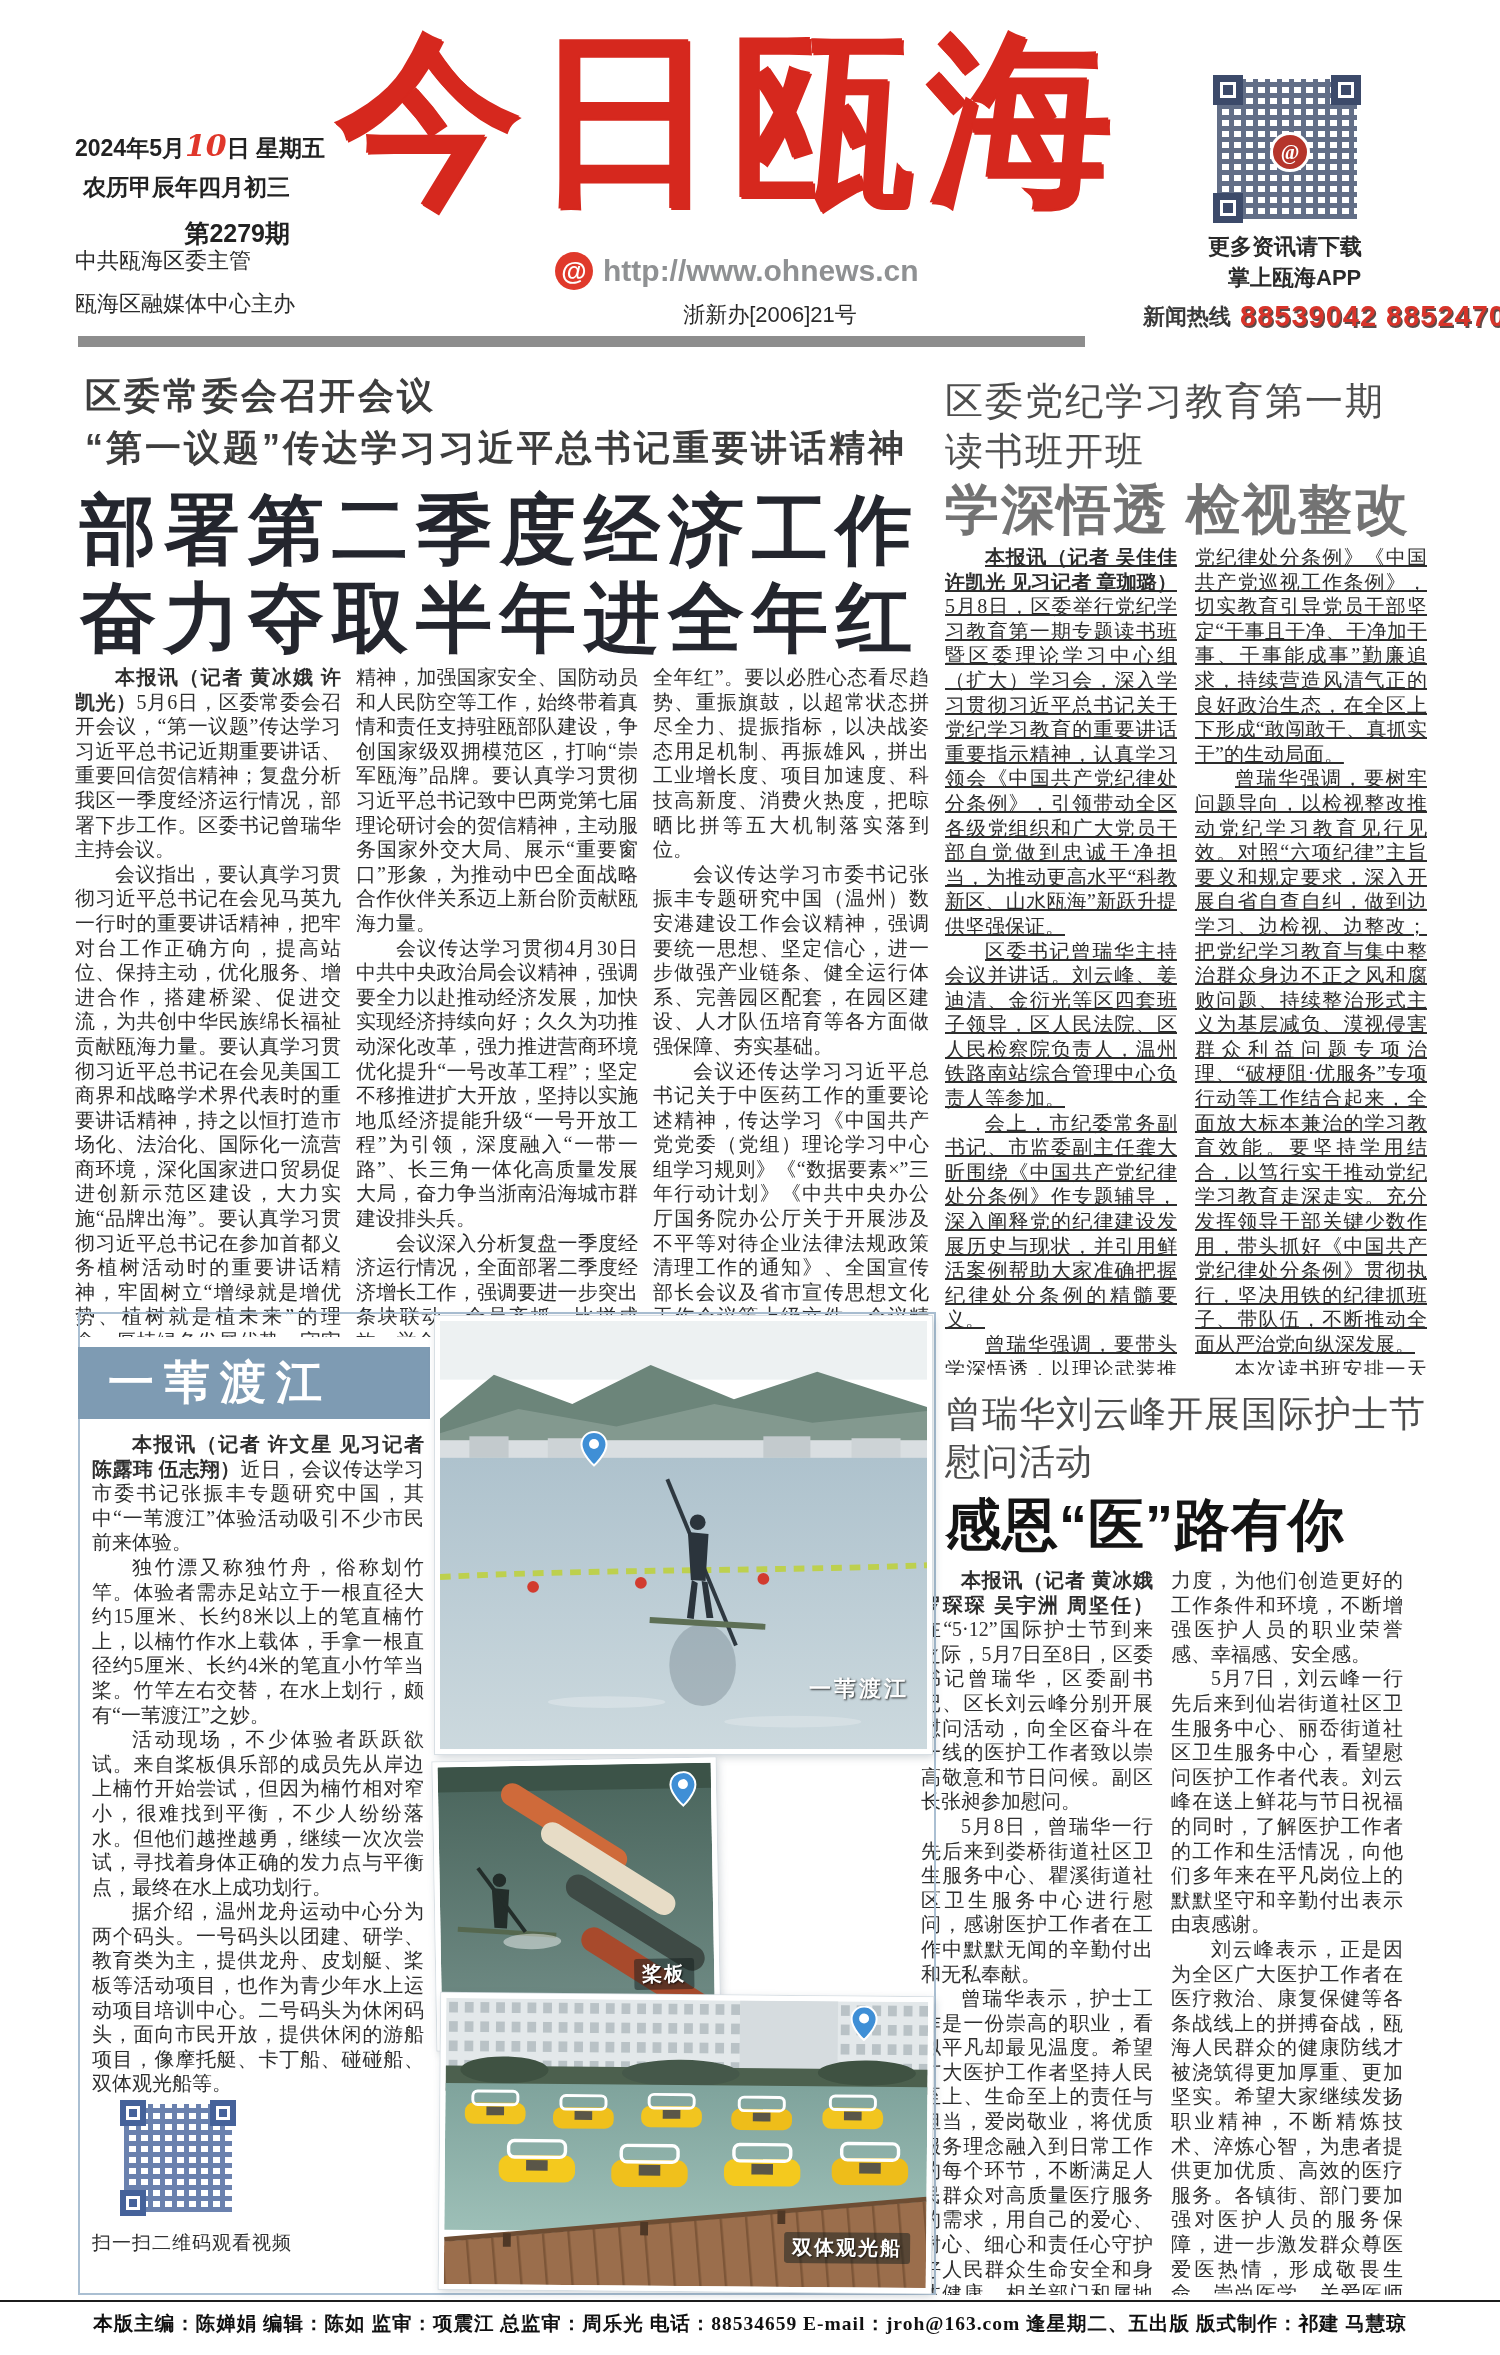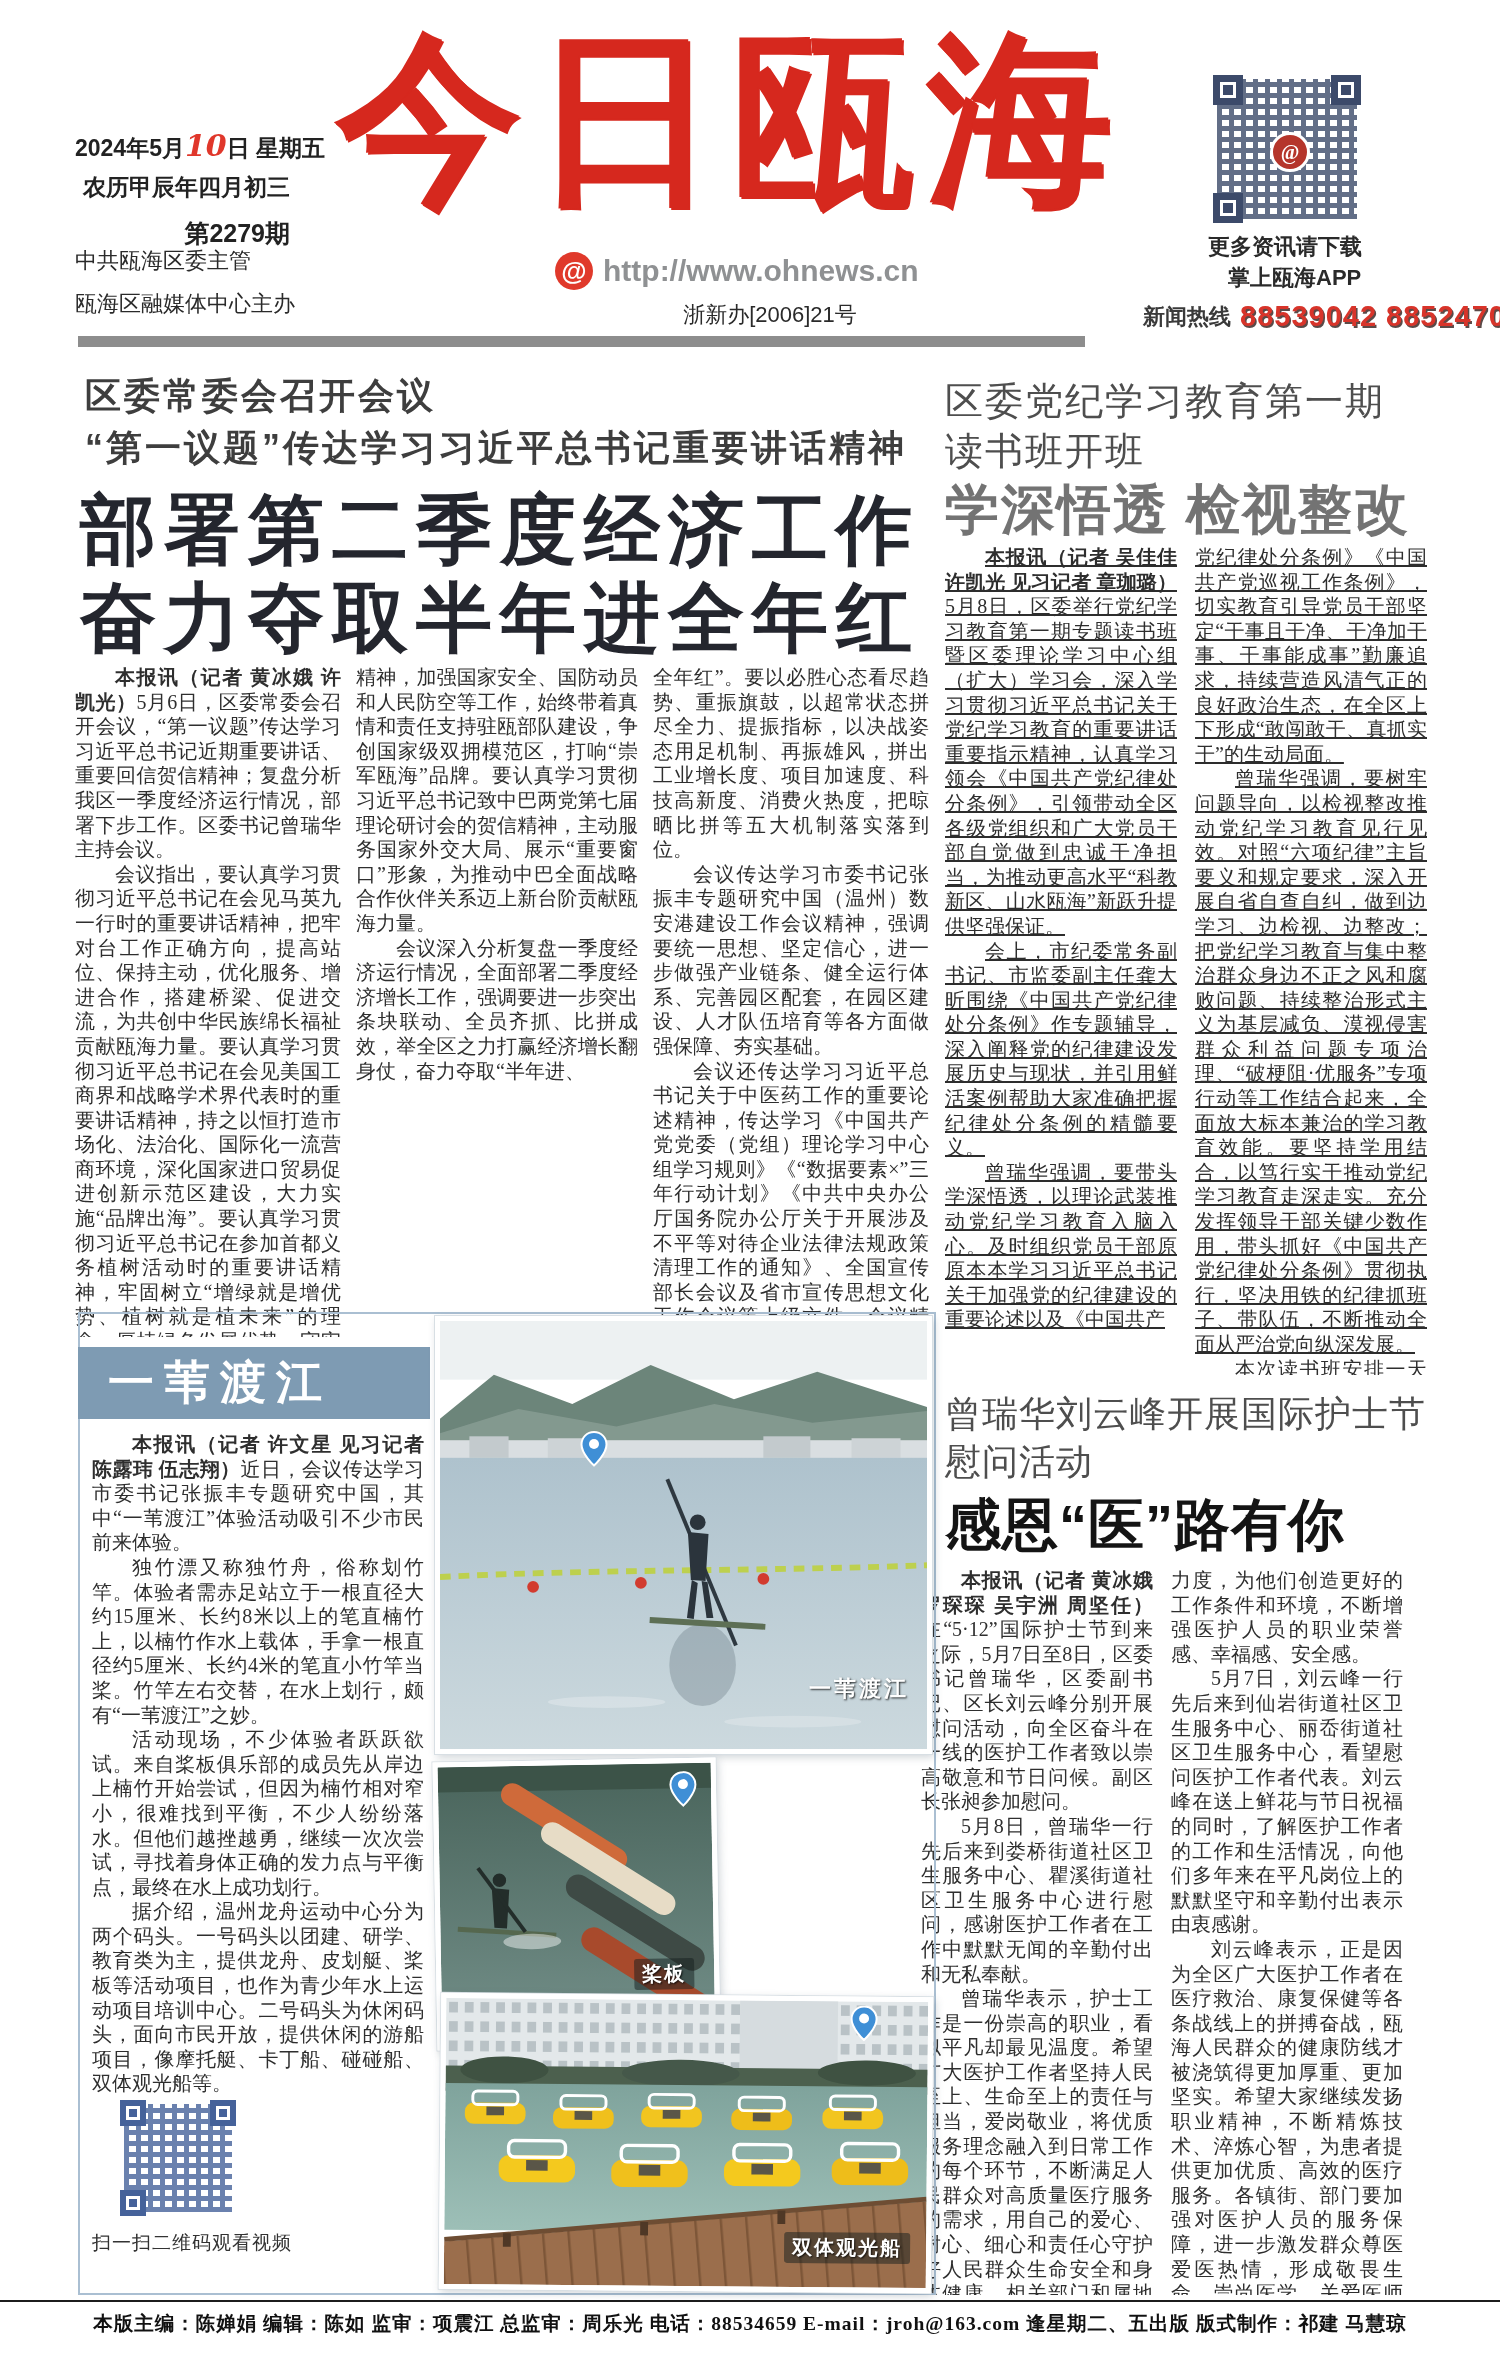--- a/index.html
+++ b/index.html
@@ -161,40 +161,42 @@
 <div class="abs cols m-body">
   <div class="colbox m-c1">
     <p class="para"><span class="byline">本报讯（记者 黄冰娥 许凯光）</span><span>5月6日，区委常委会召开会议，“第一议题”传达学习习近平总书记近期重要讲话、重要回信贺信精神；复盘分析我区一季度经济运行情况，部署下步工作。区委书记曾瑞华主持会议。</span></p>
     <div>
         <p class="para">会议指出，要认真学习贯彻习近平总书记在会见马英九一行时的重要讲话精神，把牢对台工作正确方向，提高站位、保持主动，优化服务、增进合作，搭建桥梁、促进交流，为共创中华民族绵长福祉贡献瓯海力量。要认真学习贯彻习近平总书记在会见美国工商界和战略学术界代表时的重要讲话精神，持之以恒打造市场化、法治化、国际化一流营商环境，深化国家进口贸易促进创新示范区建设，大力实施“品牌出海”。要认真学习贯彻习近平总书记在参加首都义务植树活动时的重要讲话精神，牢固树立“增绿就是增优势、植树就是植未来”的理念，厚植绿色发展优势，守牢生态环境底线。要认真学习贯彻习近平总书记给“猎鹰突击队”全体队员的回信</p>
       </div>
   </div>
   <div class="colbox m-c2 cont">
     <div class="cont">
         <p class="para">精神，加强国家安全、国防动员和人民防空等工作，始终带着真情和责任支持驻瓯部队建设，争创国家级双拥模范区，打响“崇军瓯海”品牌。要认真学习贯彻习近平总书记致中巴两党第七届理论研讨会的贺信精神，主动服务国家外交大局、展示“重要窗口”形象，为推动中巴全面战略合作伙伴关系迈上新台阶贡献瓯海力量。</p>
+        <p class="para">会议传达学习贯彻4月30日中共中央政治局会议精神，强调要全力以赴推动经济发展，加快实现经济持续向好；久久为功推动深化改革，强力推进营商环境优化提升“一号改革工程”；坚定不移推进扩大开放，坚持以实施地瓜经济提能升级“一号开放工程”为引领，深度融入“一带一路”、长三角一体化高质量发展大局，奋力争当浙南沿海城市群建设排头兵。</p>
         <p class="para">会议深入分析复盘一季度经济运行情况，全面部署二季度经济增长工作，强调要进一步突出条块联动、全员齐抓、比拼成效，举全区之力打赢经济增长翻身仗，奋力夺取“半年进、</p>
       </div>
   </div>
   <div class="colbox m-c3">
     <div class="cont">
         <p class="para">全年红”。要以必胜心态看尽趋势、重振旗鼓，以超常状态拼尽全力、提振指标，以决战姿态用足机制、再振雄风，拼出工业增长度、项目加速度、科技高新度、消费火热度，把晾晒比拼等五大机制落实落到位。</p>
         <p class="para">会议传达学习市委书记张振丰专题研究中国（温州）数安港建设工作会议精神，强调要统一思想、坚定信心，进一步做强产业链条、健全运行体系、完善园区配套，在园区建设、人才队伍培育等各方面做强保障、夯实基础。</p>
         <p class="para">会议还传达学习习近平总书记关于中医药工作的重要论述精神，传达学习《中国共产党党委（党组）理论学习中心组学习规则》《“数据要素×”三年行动计划》《中共中央办公厅国务院办公厅关于开展涉及不平等对待企业法律法规政策清理工作的通知》、全国宣传部长会议及省市宣传思想文化工作会议等上级文件、会议精神，部署我区贯彻落实意见。</p>
       </div>
   </div>
 </div>
 
 <div class="abs r-kicker r-k1">区委党纪学习教育第一期</div>
 <div class="abs r-kicker r-k2">读书班开班</div>
 <div class="abs r-head">学深悟透 检视整改</div>
 
 <div class="abs cols r-body">
   <div class="colbox r-col">
     <p class="para"><span class="byline">本报讯（记者 吴佳佳 许凯光 见习记者 章珈璐）</span><span>5月8日，区委举行党纪学习教育第一期专题读书班暨区委理论学习中心组（扩大）学习会，深入学习贯彻习近平总书记关于党纪学习教育的重要讲话重要指示精神，认真学习领会《中国共产党纪律处分条例》，引领带动全区各级党组织和广大党员干部自觉做到忠诚干净担当，为推动更高水平“科教新区、山水瓯海”新跃升提供坚强保证。</span></p>
     <div>
+        <p class="para">区委书记曾瑞华主持会议并讲话。刘云峰、姜迪清、金衍光等区四套班子领导，区人民法院、区人民检察院负责人，温州铁路南站综合管理中心负责人等参加。</p>
         <p class="para">会上，市纪委常务副书记、市监委副主任龚大昕围绕《中国共产党纪律处分条例》作专题辅导，深入阐释党的纪律建设发展历史与现状，并引用鲜活案例帮助大家准确把握纪律处分条例的精髓要义。</p>
         <p class="para">曾瑞华强调，要带头学深悟透，以理论武装推动党纪学习教育入脑入心。及时组织党员干部原原本本学习习近平总书记关于加强党的纪律建设的重要论述以及《中国共产</p>
       </div>
   </div>
   <div class="colbox r-col">
     <div class="cont">
         <p class="para">党纪律处分条例》《中国共产党巡视工作条例》，切实教育引导党员干部坚定“干事且干净、干净加干事、干事能成事”勤廉追求，持续营造风清气正的良好政治生态，在全区上下形成“敢闯敢干、真抓实干”的生动局面。</p>
         <p class="para">曾瑞华强调，要树牢问题导向，以检视整改推动党纪学习教育见行见效。对照“六项纪律”主旨要义和规定要求，深入开展自省自查自纠，做到边学习、边检视、边整改；把党纪学习教育与集中整治群众身边不正之风和腐败问题、持续整治形式主义为基层减负、漠视侵害群众利益问题专项治理、“破梗阻·优服务”专项行动等工作结合起来，全面放大标本兼治的学习教育效能。要坚持学用结合，以笃行实干推动党纪学习教育走深走实。充分发挥领导干部关键少数作用，带头抓好《中国共产党纪律处分条例》贯彻执行，坚决用铁的纪律抓班子、带队伍，不断推动全面从严治党向纵深发展。</p>
         <p class="para">本次读书班安排一天半时间，采取专题辅导、集中自学和研讨交流相结合方式进行。</p>
       </div>

